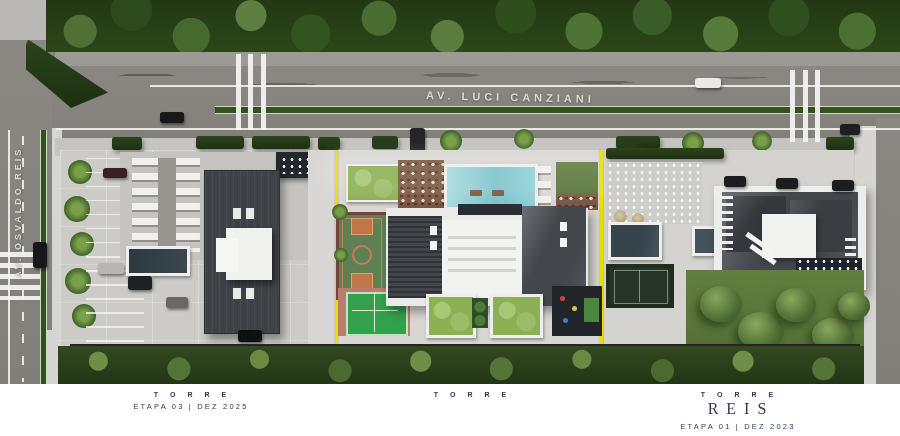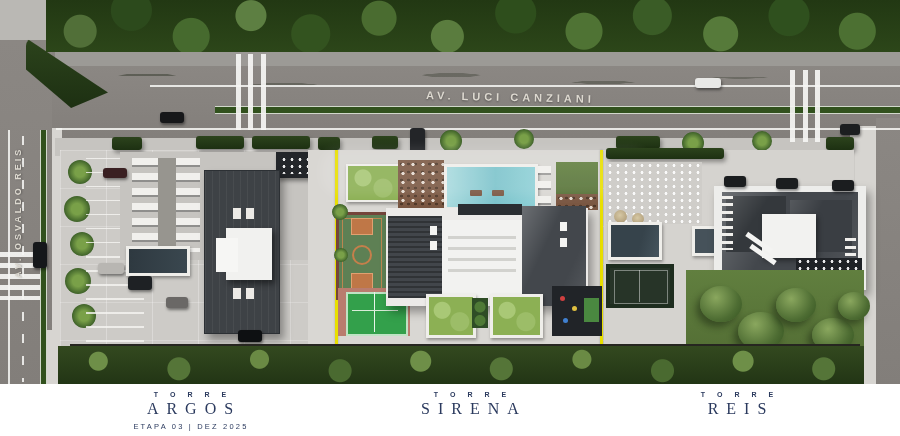--- a/index.html
+++ b/index.html
@@ -248,24 +248,23 @@
     <div class="abs tree" style="left:838px;top:292px;width:32px;height:28px;"></div>
 
     <div class="abs" style="left:70px;top:344px;width:790px;height:2px;background:#262620;"></div>
     <div class="abs hedgerow" style="left:58px;top:346px;width:806px;height:38px;"></div>
   </div>
 
   <div class="abs" style="left:0;top:384px;width:900px;height:52px;background:#fff;"></div>
 
   <div class="towerlabel" style="left:85px;top:391px;">
     <div class="kicker">T O R R E</div>
-    <div class="tname" style="letter-spacing: 8px;">ARGOS</div>
     <div class="stage">ETAPA 03 | DEZ 2025</div>
   </div>
   <div class="towerlabel" style="left:365px;top:391px;">
     <div class="kicker">T O R R E</div>
-    <div class="tname" style="letter-spacing: 8px;">SIRENA</div>
   </div>
   <div class="towerlabel" style="left:632px;top:391px;">
     <div class="kicker">T O R R E</div>
     <div class="tname" style="letter-spacing: 8px;">REIS</div>
+    <div class="stage">ETAPA 01 | DEZ 2023</div>
   </div>
 </div>
 
 </body></html>

